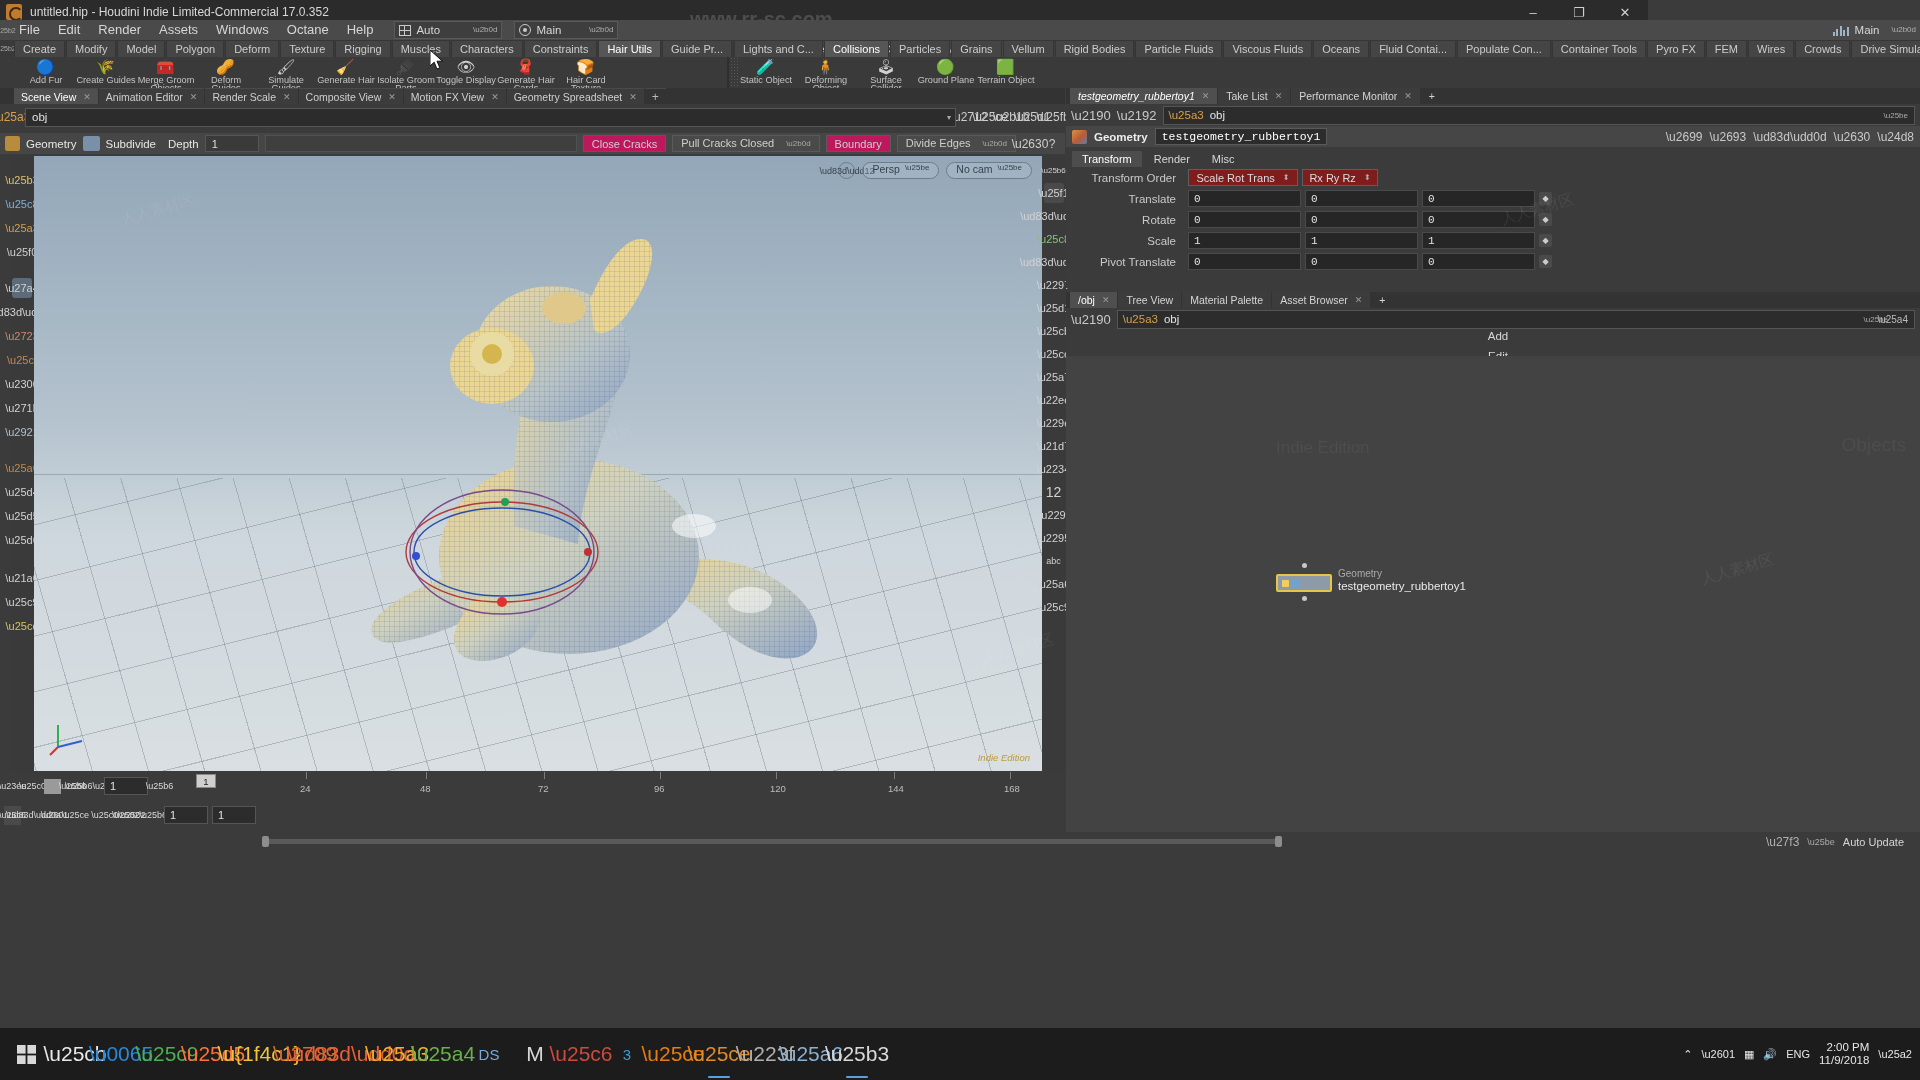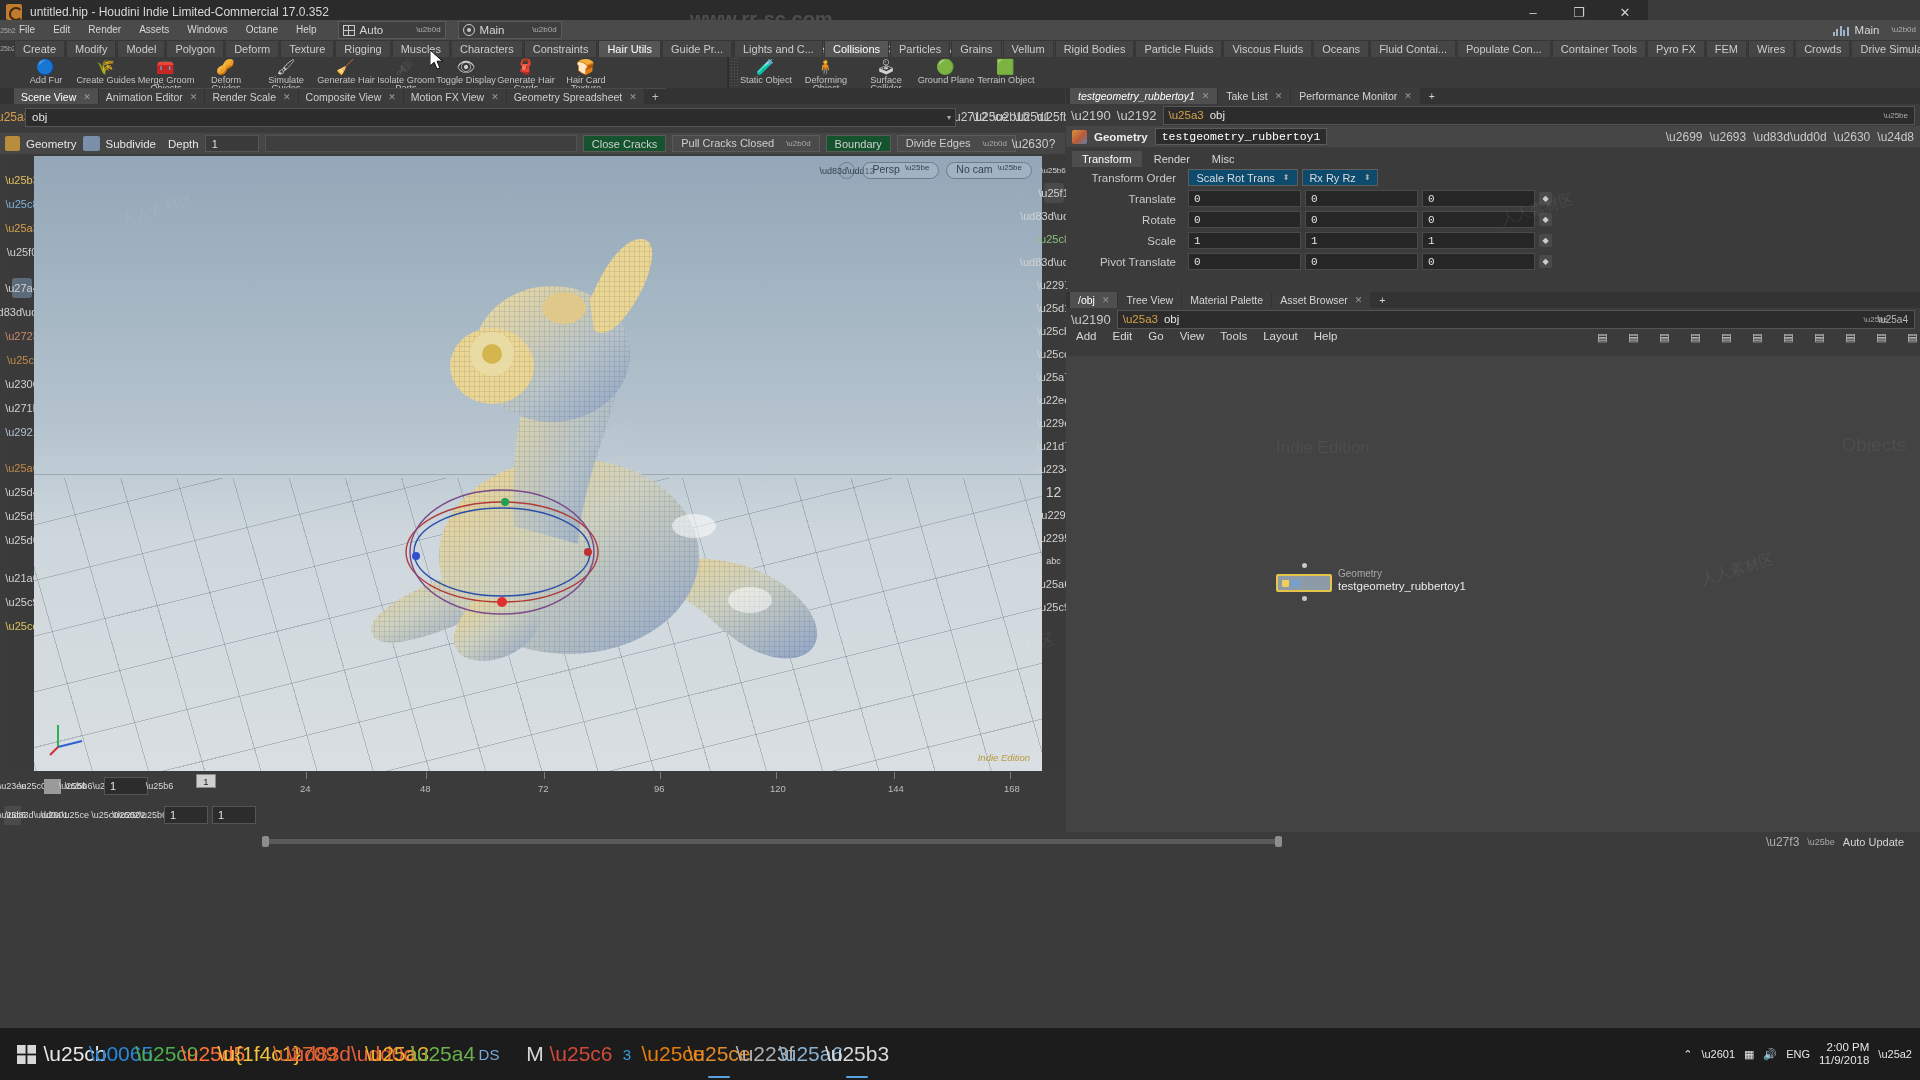--- a/index.html
+++ b/index.html
@@ -33,21 +33,21 @@
     font-size: 13px; color: #cfcfcf;
   }
 
   
   .menubar {
     position: absolute; top: 20px; left: 0; width: 1920px; height: 20px;
     background: #4a4a4a; display: flex; align-items: center;
   }
   .menu-arrow { width: 10px; height: 20px; display:flex; align-items:center; justify-content:center; font-size:7px; color:#aaa;}
   .menu-item {
-    font-size: 10px; padding: 0 9px; height: 20px; line-height: 20px; color: #d6d6d6;
+    font-size: 13px; padding: 0 9px; height: 20px; line-height: 20px; color: #d6d6d6;
   }
   .desk-box {
     display: flex; align-items: center; height: 18px; background: #3e3e3e;
     border: 1px solid #5a5a5a; margin-left: 12px; padding: 0 4px; min-width: 86px;
   }
   .desk-box .lab { font-size: 11.5px; margin-left: 5px; color: #d6d6d6; }
   .spin { font-size: 8px; color: #b0b0b0; margin-left: auto; padding-left: 6px; line-height: 1;}
   .grid-ico {
     width: 12px; height: 11px; border: 1px solid #c9c9c9; position: relative;
   }
@@ -112,21 +112,21 @@
     display:flex; align-items:center; gap:6px; padding:0 5px;
   }
   .sop-node-ico { width:15px;height:15px; background:#b98b3c; border-radius:2px;}
   .sop-lbl { font-size:11.5px; color:#e6e6e6; }
   .sop-op-ico { width:17px;height:15px; background:#7a8fa8; border-radius:2px;}
   .sop-field {
     height:17px; background:#3a3a3a; border:1px solid #555; min-width:40px;
     font-size:11px; color:#ddd; display:flex; align-items:center; padding:0 6px;
   }
   .sop-blank { flex:1; height:17px; background:#3f3f3f; border:1px solid #515151; }
-  .sop-seg { font-size:11px; color:#cfcfcf; padding:0 8px; height:17px; line-height:17px; background:#14532d; border:1px solid #5a5a5a;}
+  .sop-seg { font-size:11px; color:#cfcfcf; padding:0 8px; height:17px; line-height:17px; background:#be185d; border:1px solid #5a5a5a;}
   .sop-menu { font-size:11px; color:#cfcfcf; padding:0 8px; height:17px; line-height:17px; background:#4a4a4a; border:1px solid #5a5a5a; display:flex; align-items:center; gap:12px;}
 
   
   .viewport {
     position:absolute; top:156px; left:34px; width:1008px; height:615px;
     background: linear-gradient(180deg,#93a7b8 0%, #b3c2cd 42%, #ced7dd 62%, #d9dfe2 100%);
     overflow:hidden;
   }
   .vp-floor {
     position:absolute; left:-260px; top:322px; width:1560px; height:360px;
@@ -195,28 +195,28 @@
   .nodehdr .t1 { font-size:11.5px; font-weight:bold; color:#ededed; }
   .nodehdr .t2 { font-size:11.5px; color:#ffffff; background:#2c2c2c; border:1px solid #5a5a5a; padding:1px 6px; font-family:"Liberation Mono", monospace; }
   .nodehdr .rico { margin-left:auto; display:flex; gap:7px; padding-right:6px; align-items:center;text-align:center;}
   .ptabs2 { display:flex; gap:2px; padding:4px 0 0 6px; }
   .ptab2 { font-size:11px; color:#d7d7d7; padding:2px 10px; background:#3b3b3b; }
   .ptab2.active { background:#4d4d4d; color:#fff; }
   .prow { display:flex; align-items:center; height:21px; padding-left:6px; gap:4px; }
   .plabel { width:112px; text-align:right; font-size:11.5px; color:#c9c9c9; padding-right:8px; }
   .pfield { height:17px; background:#262626; border:1px solid #4a4a4a; font-size:11px; color:#e3e3e3; display:flex; align-items:center; padding-left:5px; font-family:"Liberation Mono", monospace;}
   .pfield.w3 { width:113px; }
-  .pmenu { height:17px; background:#0c4a6e; border:1px solid #5e5e5e; font-size:11px; color:#dcdcdc; display:flex; align-items:center; justify-content:center; gap:8px; padding:0 6px;}
+  .pmenu { height:17px; background:#7f1d1d; border:1px solid #5e5e5e; font-size:11px; color:#dcdcdc; display:flex; align-items:center; justify-content:center; gap:8px; padding:0 6px;}
   .pkey { width:13px;height:13px; border-radius:2px; background:#4a4a4a; display:flex; align-items:center; justify-content:center; font-size:8px; color:#ccc;}
 
   
   .npane { position:absolute; top:292px; left:1066px; width:854px; height:540px; background:#3b3b3b; }
   .ntabs { display:flex; height:16px; padding-left:4px; background:#333; align-items:stretch;}
   .nepath { display:flex; align-items:center; gap:6px; height:22px; padding:0 5px; }
-  .nemenu { display:flex; height:20px; gap:16px; padding-left:10px; font-size:11.5px; color:#d8d8d8; }
+  .nemenu { display:flex; align-items:center; height:20px; gap:8px; padding-left:10px; font-size:11.5px; color:#d8d8d8;flex-direction:column; }
   .nemenu .spacer { flex:1; }
   .ne-ico { width:15px;height:14px; display:flex; align-items:center; justify-content:center; font-size:11px; color:#cfcfcf;}
   .necanvas { position:absolute; top:64px; left:0; width:854px; height:476px; background:#434343; overflow:hidden;}
   .ne-watermark1 { position:absolute; left:210px; top:82px; font-size:17px; color:#4d4d4d; }
   .ne-watermark2 { position:absolute; right:14px; top:78px; font-size:19px; color:#4d4d4d; }
   .nenode {
     position:absolute; left:210px; top:218px; width:56px; height:18px;
     background:#8d9ba9; border:2px solid #e5c44a; border-radius:2px; display:flex; align-items:center; padding-left:4px; gap:3px;
   }
   .nenode .flag { width:7px;height:7px; background:#f0d05a; border-radius:1px;}

